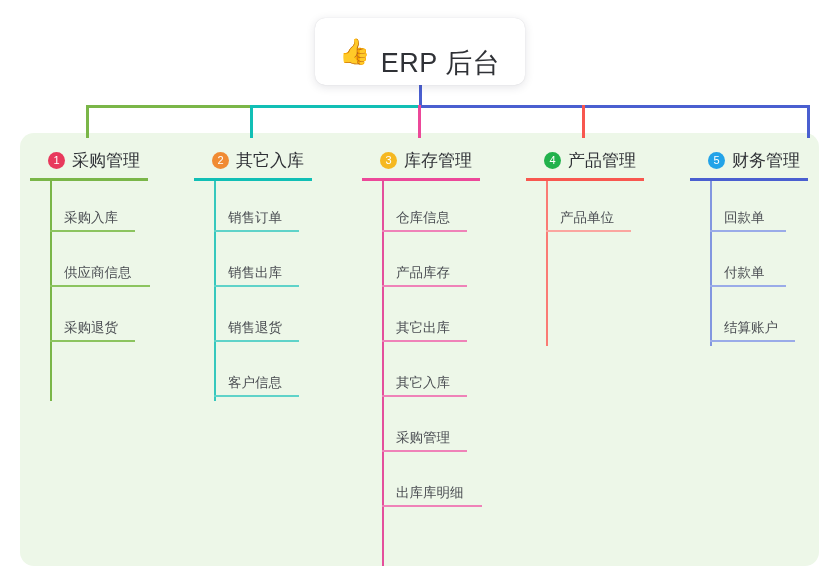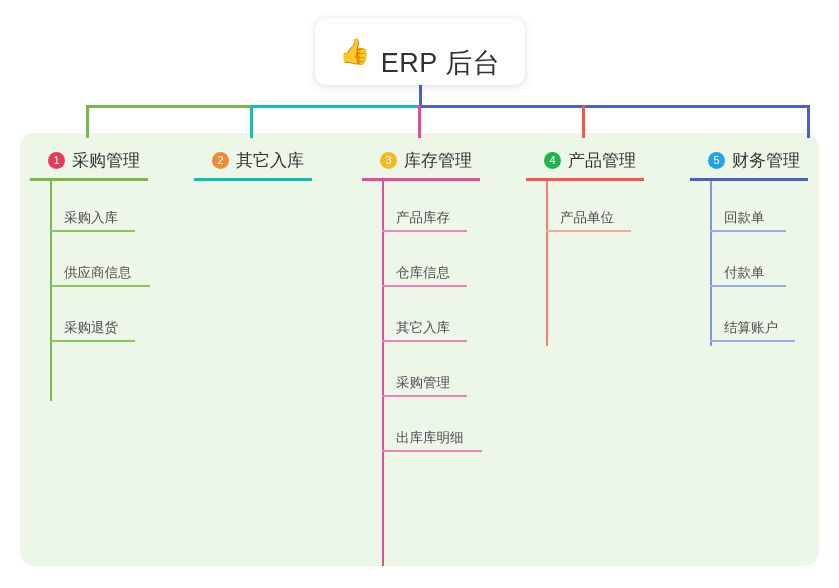--- a/index.html
+++ b/index.html
@@ -152,36 +152,59 @@
       </div>
     </div>
   </div>
 
   <div class="column" style="left:194px; top:148px; width:160px;">
     <div class="col-head">
       <span class="badge" style="background:#f08b33;">2</span>
       <span class="col-title">其它入库</span>
     </div>
     <div class="head-rule" style="background:#11bfb5; width:118px;"></div>
+    <div class="col-body">
+      <div class="spine" style="height:220px; background:#36c8bd;"></div>
+      <div class="item">
+        <span class="item-label">销售订单</span>
+        <span class="item-rule" style="width:85px; background:#5fd3c9;"></span>
+      </div>
+      <div class="item">
+        <span class="item-label">销售出库</span>
+        <span class="item-rule" style="width:85px; background:#5fd3c9;"></span>
+      </div>
+      <div class="item">
+        <span class="item-label">销售退货</span>
+        <span class="item-rule" style="width:85px; background:#5fd3c9;"></span>
+      </div>
+      <div class="item">
+        <span class="item-label">客户信息</span>
+        <span class="item-rule" style="width:85px; background:#5fd3c9;"></span>
+      </div>
+    </div>
   </div>
 
   <div class="column" style="left:362px; top:148px; width:160px;">
     <div class="col-head">
       <span class="badge" style="background:#f5b821;">3</span>
       <span class="col-title">库存管理</span>
     </div>
     <div class="head-rule" style="background:#ec4899; width:118px;"></div>
     <div class="col-body">
       <div class="spine" style="height:385px; background:#e44f9c;"></div>
       <div class="item">
+        <span class="item-label">仓库信息</span>
+        <span class="item-rule" style="width:85px; background:#ef82b8;"></span>
+      </div>
+      <div class="item">
         <span class="item-label">产品库存</span>
         <span class="item-rule" style="width:85px; background:#ef82b8;"></span>
       </div>
       <div class="item">
-        <span class="item-label">仓库信息</span>
+        <span class="item-label">其它出库</span>
         <span class="item-rule" style="width:85px; background:#ef82b8;"></span>
       </div>
       <div class="item">
         <span class="item-label">其它入库</span>
         <span class="item-rule" style="width:85px; background:#ef82b8;"></span>
       </div>
       <div class="item">
         <span class="item-label">采购管理</span>
         <span class="item-rule" style="width:85px; background:#ef82b8;"></span>
       </div>

